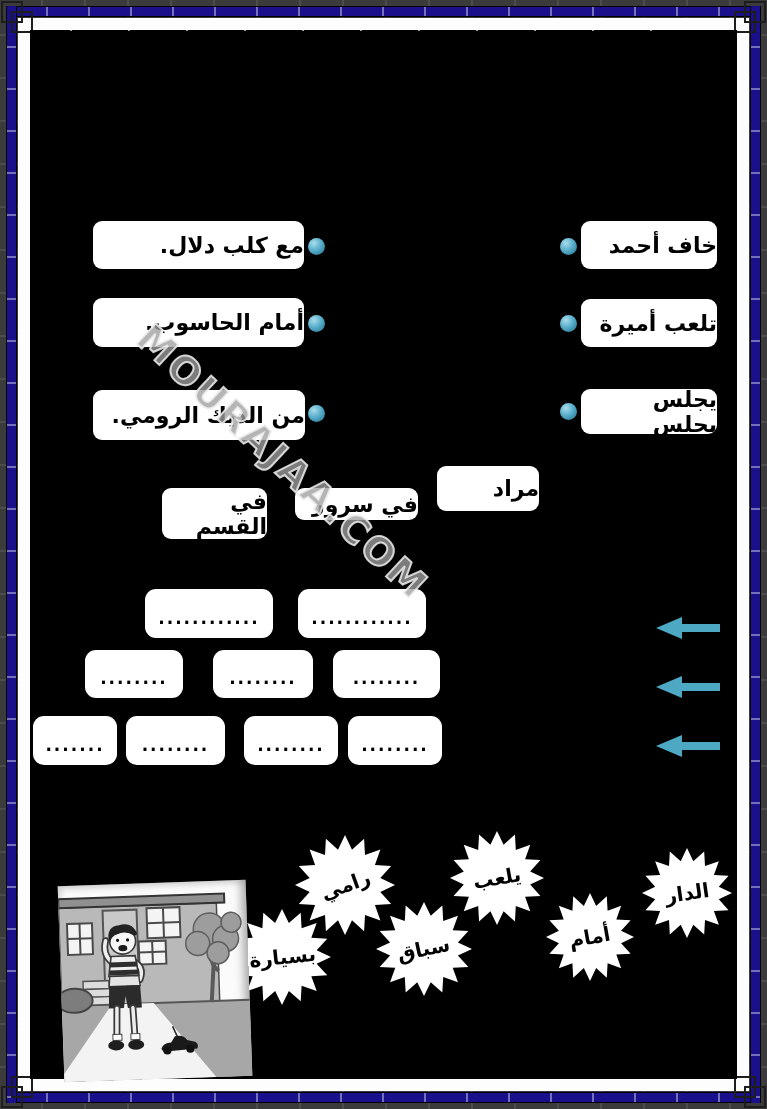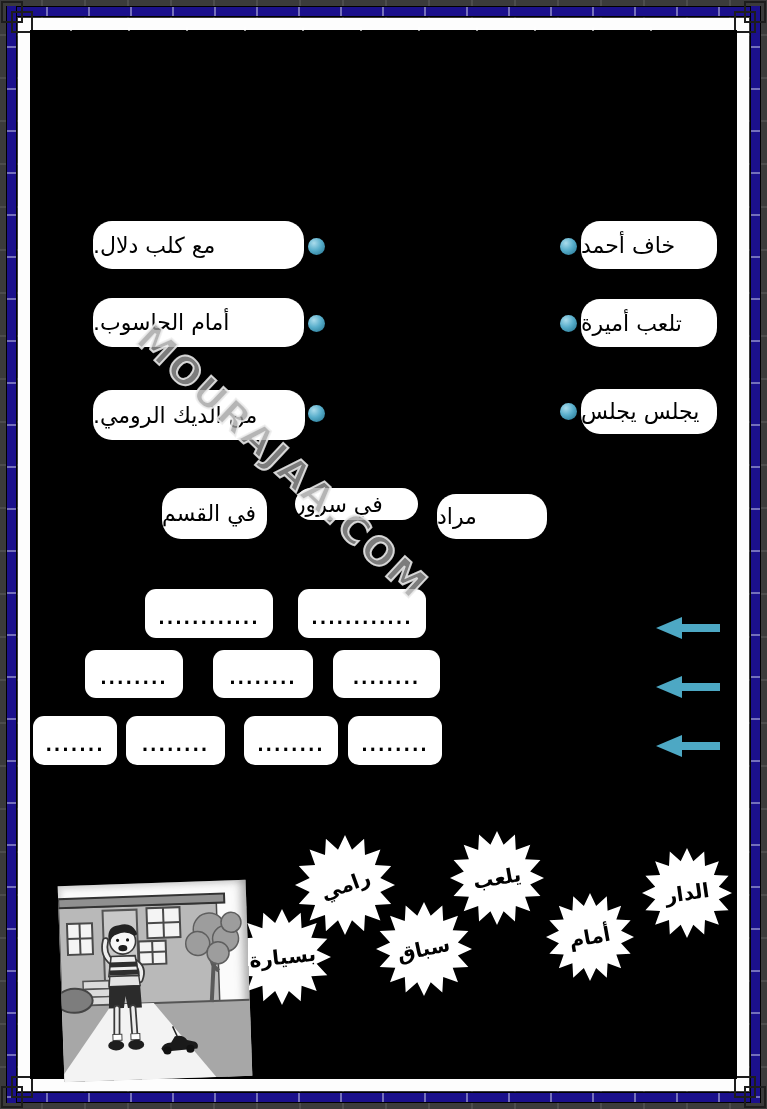--- a/index.html
+++ b/index.html
@@ -18,23 +18,23 @@
     background-image:repeating-linear-gradient(90deg, transparent 0 40px, rgba(190,190,225,.55) 40px 42px); }
   .band.v { width:11px; top:6px; bottom:6px; border-left:1.5px solid #000; border-right:1.5px solid #000;
     background-image:repeating-linear-gradient(180deg, transparent 0 40px, rgba(190,190,225,.55) 40px 42px); }
   .band.top{top:6px} .band.bottom{bottom:6px} .band.left{left:6px} .band.right{right:6px}
   .paper { position:absolute; inset:18px; background:#fdfdfd; z-index:1; }
   .csq { position:absolute; width:22px; height:22px; border:2.5px solid #1d1d1d; z-index:3; background:transparent; }
   .content { position:absolute; left:30px; top:30px; width:707px; height:1049px; background:#000; z-index:4; }
 
   
   .wbox {
-    position:absolute; background:#fff; border-radius:19px; color:#000;
-    display:flex; align-items:center; justify-content:flex-end;
-    font-weight:normal; font-size:22px; direction:rtl; z-index:10;
+    position:absolute; background:#fff; border-radius:9px; color:#000;
+    display:flex; align-items:center; justify-content:flex-start;
+    font-weight:bold; font-size:22px; direction:rtl; z-index:10;
   }
   .abox {
     position:absolute; background:#fff; border-radius:11px; color:#000;
     display:flex; align-items:center; justify-content:center;
     font-weight:bold; font-size:17px; letter-spacing:2px; z-index:10; padding-top:8px;
   }
   .cdot {
     position:absolute; width:17px; height:17px; border-radius:50%; z-index:12;
     background:radial-gradient(circle at 35% 30%, #aadcec 0%, #58aecb 45%, #32839f 82%, #2a7289 100%);
   }
@@ -124,21 +124,21 @@
     <div class="cdot" style="left:278px;top:375px"></div>
 
     <div class="watermark">MOURAJAA.COM</div>
 
     <div class="wbox" style="left:132px;top:458px;width:105px;height:51px">
       <span>في القسم</span>
     </div>
     <div class="wbox" style="left:265px;top:458px;width:123px;height:32px">
       <span>في سرور</span>
     </div>
-    <div class="wbox" style="left:407px;top:464px;width:110px;height:45px">
+    <div class="wbox" style="left:407px;top:436px;width:102px;height:45px">
       <span>مراد</span>
     </div>
 
     <div class="abox" style="left:115px;top:559px;width:128px;height:49px">
       <span>............</span>
     </div>
     <div class="abox" style="left:268px;top:559px;width:128px;height:49px">
       <span>............</span>
     </div>
     <div class="arrow" style="left:626px;top:586px">

